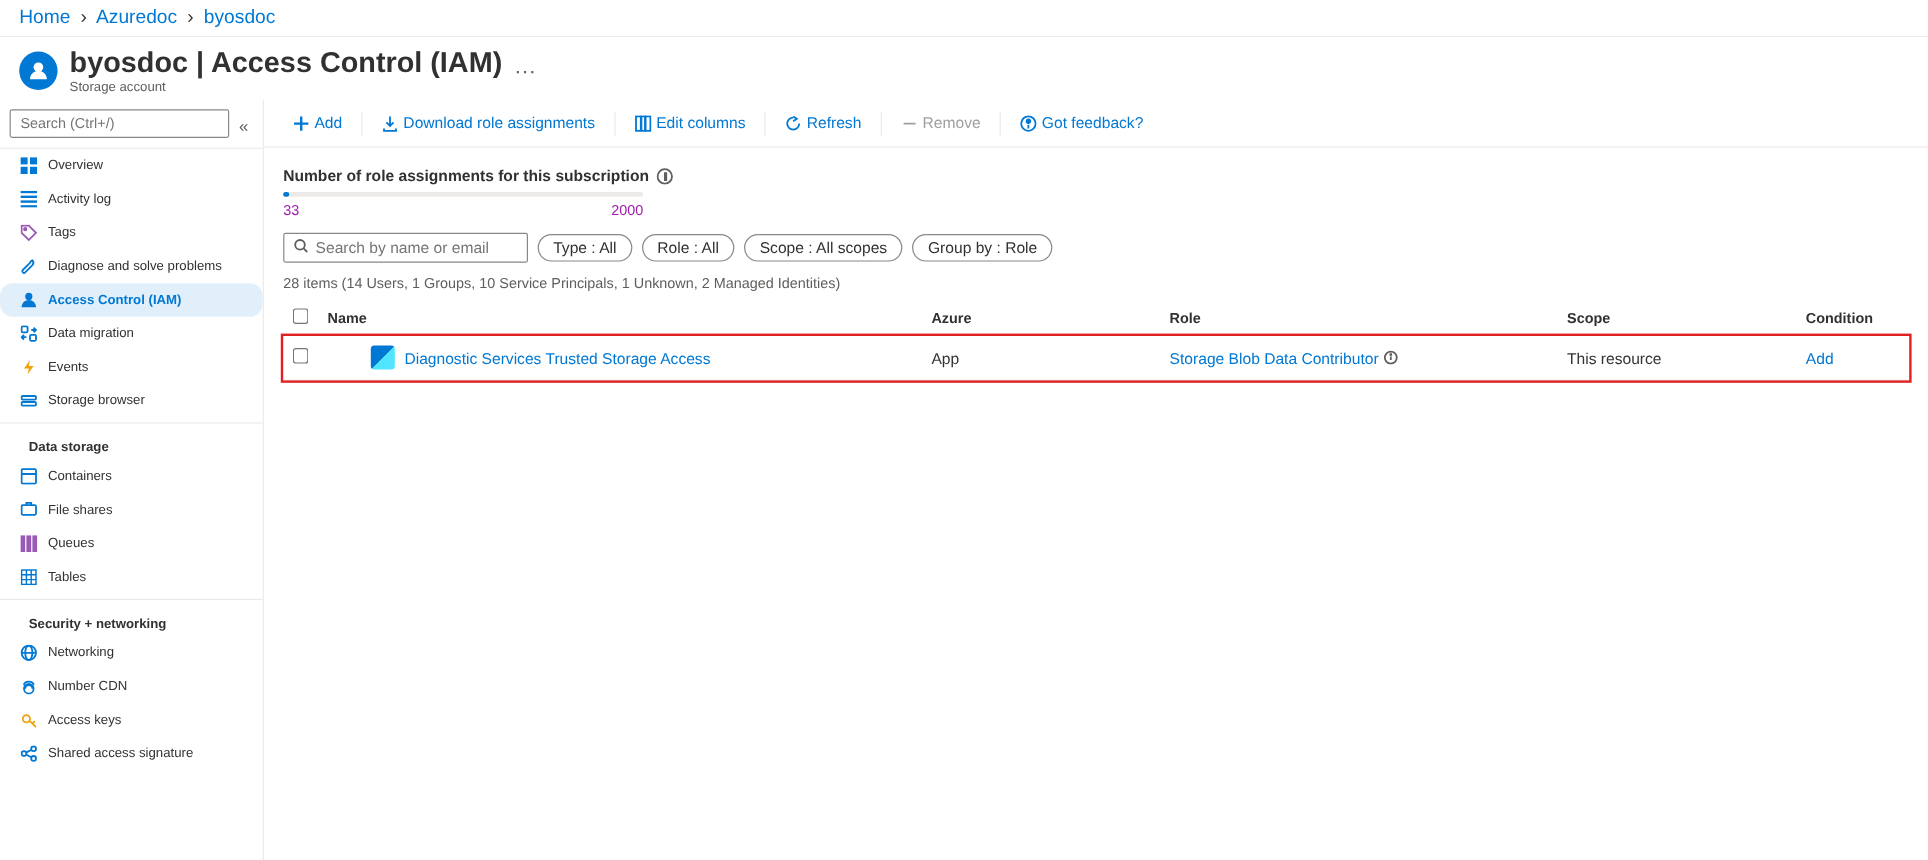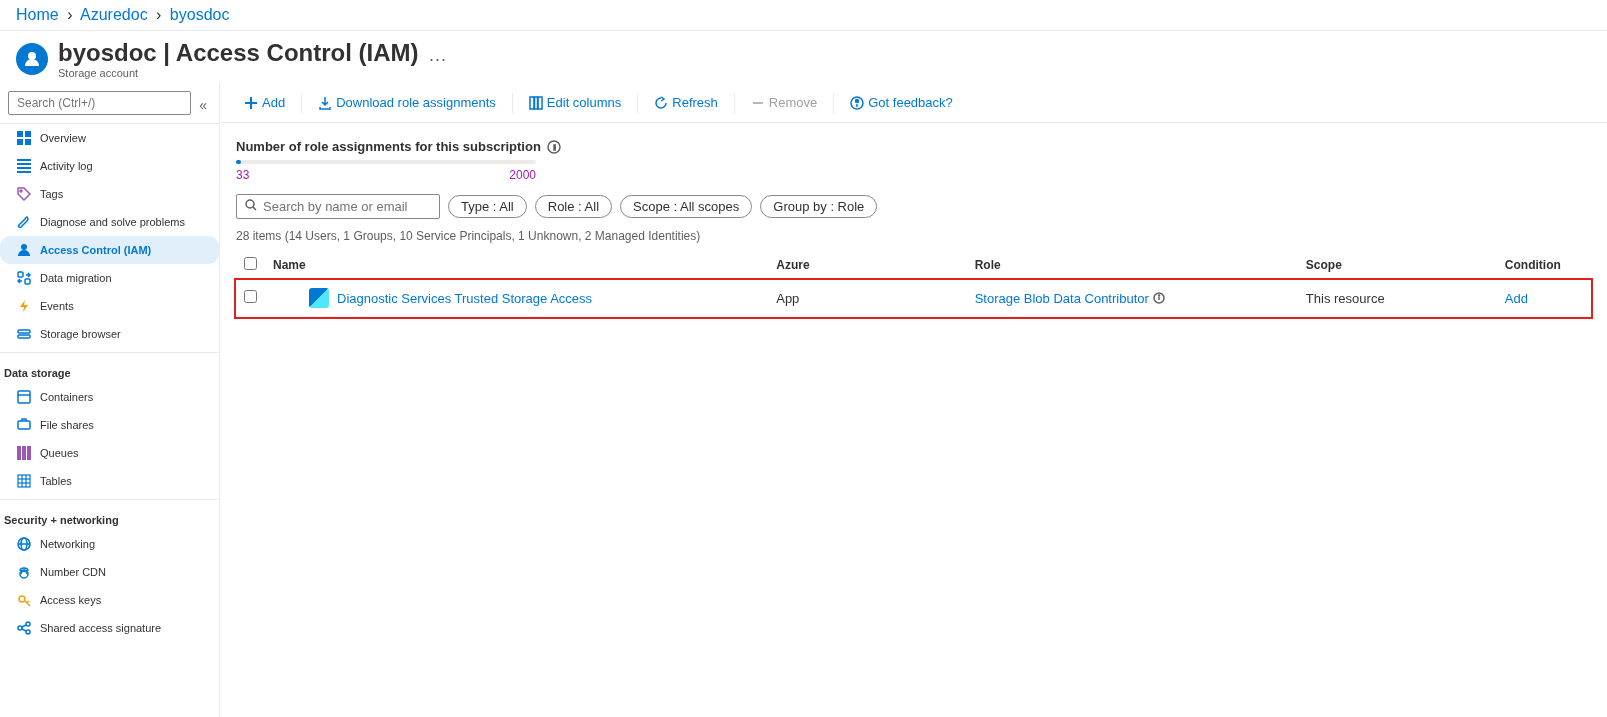--- a/index.html
+++ b/index.html
@@ -24,21 +24,21 @@
     
     .sidebar { width: 220px; min-width: 220px; background: #fff; border-right: 1px solid #edebe9; overflow-y: auto; display: flex; flex-direction: column; }
     .sidebar-search { padding: 8px; border-bottom: 1px solid #edebe9; display: flex; align-items: flex-end; }
     .sidebar-search input { width: 100%; border: 1px solid #8a8886; padding: 4px 8px; font-size: 12px; border-radius: 2px; outline: none; }
     .sidebar-collapse-btn { background: none; border: none; cursor: pointer; color: #605e5c; padding: 2px 4px; font-size: 14px; margin-left: 4px; }
 
     .sidebar-item { display: flex; align-items: center; padding: 6px 16px; cursor: pointer; color: #323130; font-size: 11px; text-decoration: none; }
     .sidebar-item.active { background: #e1effa; color: #0078d4; font-weight: 600; border-radius: 11px; }
     .sidebar-item .item-icon { width: 16px; height: 16px; margin-right: 8px; flex-shrink: 0; display: flex; align-items: center; justify-content: center; }
 
-    .sidebar-section-label { padding: 10px 16px 4px 4px; font-size: 11px; font-weight: 600; color: #323130; text-transform: none; }
+    .sidebar-section-label { padding: 10px 16px 4px 24px; font-size: 11px; font-weight: 600; color: #323130; text-transform: none; }
     .sidebar-divider { border: none; border-top: 1px solid #edebe9; margin: 4px 0; }
 
     
     .content { flex: 1; overflow-y: auto; padding: 0; background: #fff; }
 
     
     .toolbar { display: flex; align-items: center; padding: 8px 16px; border-bottom: 1px solid #edebe9; gap: 4px; }
     .toolbar-btn { display: flex; align-items: center; gap: 4px; background: none; border: none; cursor: pointer; color: #0078d4; font-size: 13px; padding: 4px 8px; border-radius: 2px; }
     .toolbar-btn.disabled { color: #a19f9d; cursor: default; }
     .toolbar-separator { width: 1px; height: 20px; background: #edebe9; margin: 0 4px; }

